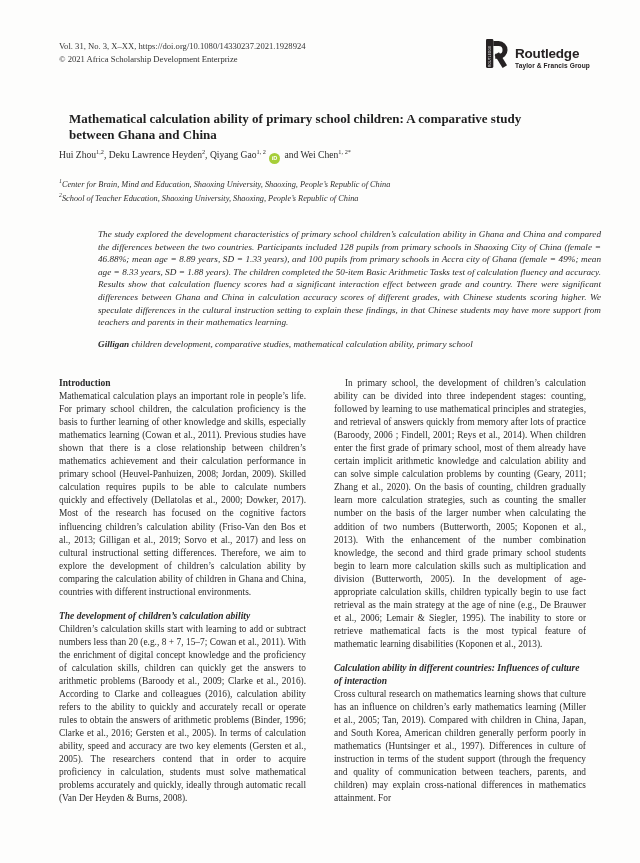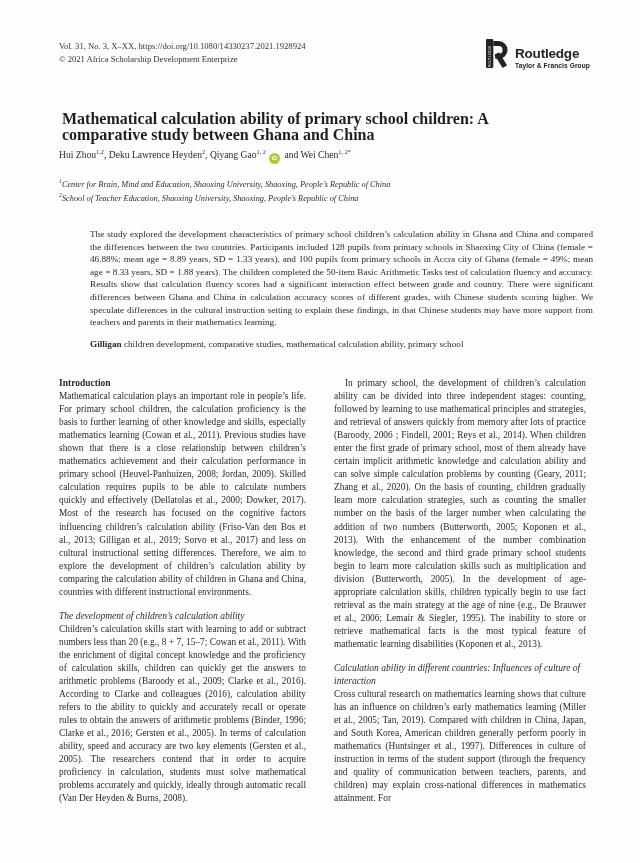--- a/index.html
+++ b/index.html
@@ -15,44 +15,44 @@
   }
   
   .journal-head { position:absolute; left:59px; top:40px; font-size:8.6px; line-height:12.5px; color:#333; }
   .journal-head .jname { font-style:italic; }
   .logo { position:absolute; left:486px; top:38px; display:flex; align-items:flex-end; gap:4px; }
   .logo svg { display:block; }
   .logo-text { padding-top:5px; font-family:"Liberation Sans", sans-serif; color:#262223; }
   .logo-brand { font-size:13.5px; font-weight:700; letter-spacing:-0.2px; line-height:14px; }
   .logo-tag { font-size:6.6px; font-weight:700; letter-spacing:0.1px; margin-top:1px; }
   
-  .title { position:absolute; left:62px; top:111px; width:500px; font-size:16px; font-weight:700; line-height:15.5px; color:#1f1f1f; }
+  .title { position:absolute; left:69px; top:111px; width:500px; font-size:13px; font-weight:700; line-height:15.5px; color:#1f1f1f; }
   .authors { position:absolute; left:59px; top:148px; font-size:9.6px; color:#2b2b2b; white-space:nowrap; }
   .authors sup { font-size:6.3px; position:relative; top:-0.5px; }
   .orcid {
     display:inline-flex; align-items:center; justify-content:center;
     width:11px; height:11px; border-radius:50%;
     background:#a6ce39; color:#fff;
     font-family:"Liberation Sans", sans-serif; font-size:5.6px; font-weight:700;
     vertical-align:-2px; margin:0 2px 0 3px;
   }
   .affils { position:absolute; left:59px; top:176px; font-size:8.3px; font-style:italic; line-height:11px; color:#2e2e2e; }
   .affils sup { font-size:5.8px; font-style:italic; }
   
-  .abstract-block { position:absolute; left:90px; top:228px; width:503px; }
+  .abstract-block { position:absolute; left:98px; top:228px; width:503px;font-style:italic; }
   .abstract { font-size:9.2px; line-height:12.6px; text-align:justify; color:#2b2b2b; }
   .keywords { margin-top:9px; font-size:9.2px; line-height:12.6px; }
   .keywords .kw-label { font-weight:700; }
   
   .columns { position:absolute; left:59px; top:377px; width:527px; height:486px; display:flex; gap:28px; overflow:hidden; }
   .col { font-size:9.35px; line-height:13.05px; text-align:justify; color:#2b2b2b; }
   .col-left  { width:247px; }
   .col-right { width:252px; }
   .sec-head { font-weight:700; font-size:9.5px; text-align:left; }
-  .sub-head { font-weight:400; font-style:italic; font-size:9.5px; margin-top:11px; text-align:left; }
+  .sub-head { font-weight:700; font-style:italic; font-size:9.5px; margin-top:11px; text-align:left; }
   .indent { text-indent:11px; }
 </style>
 </head>
 <body>
 
 <div class="page">
 
   <div class="journal-head">
     <div>Vol. 31, No. 3, X–XX, https://doi.org/10.1080/14330237.2021.1928924</div>
     <div>© 2021 Africa Scholarship Development Enterprize</div>

